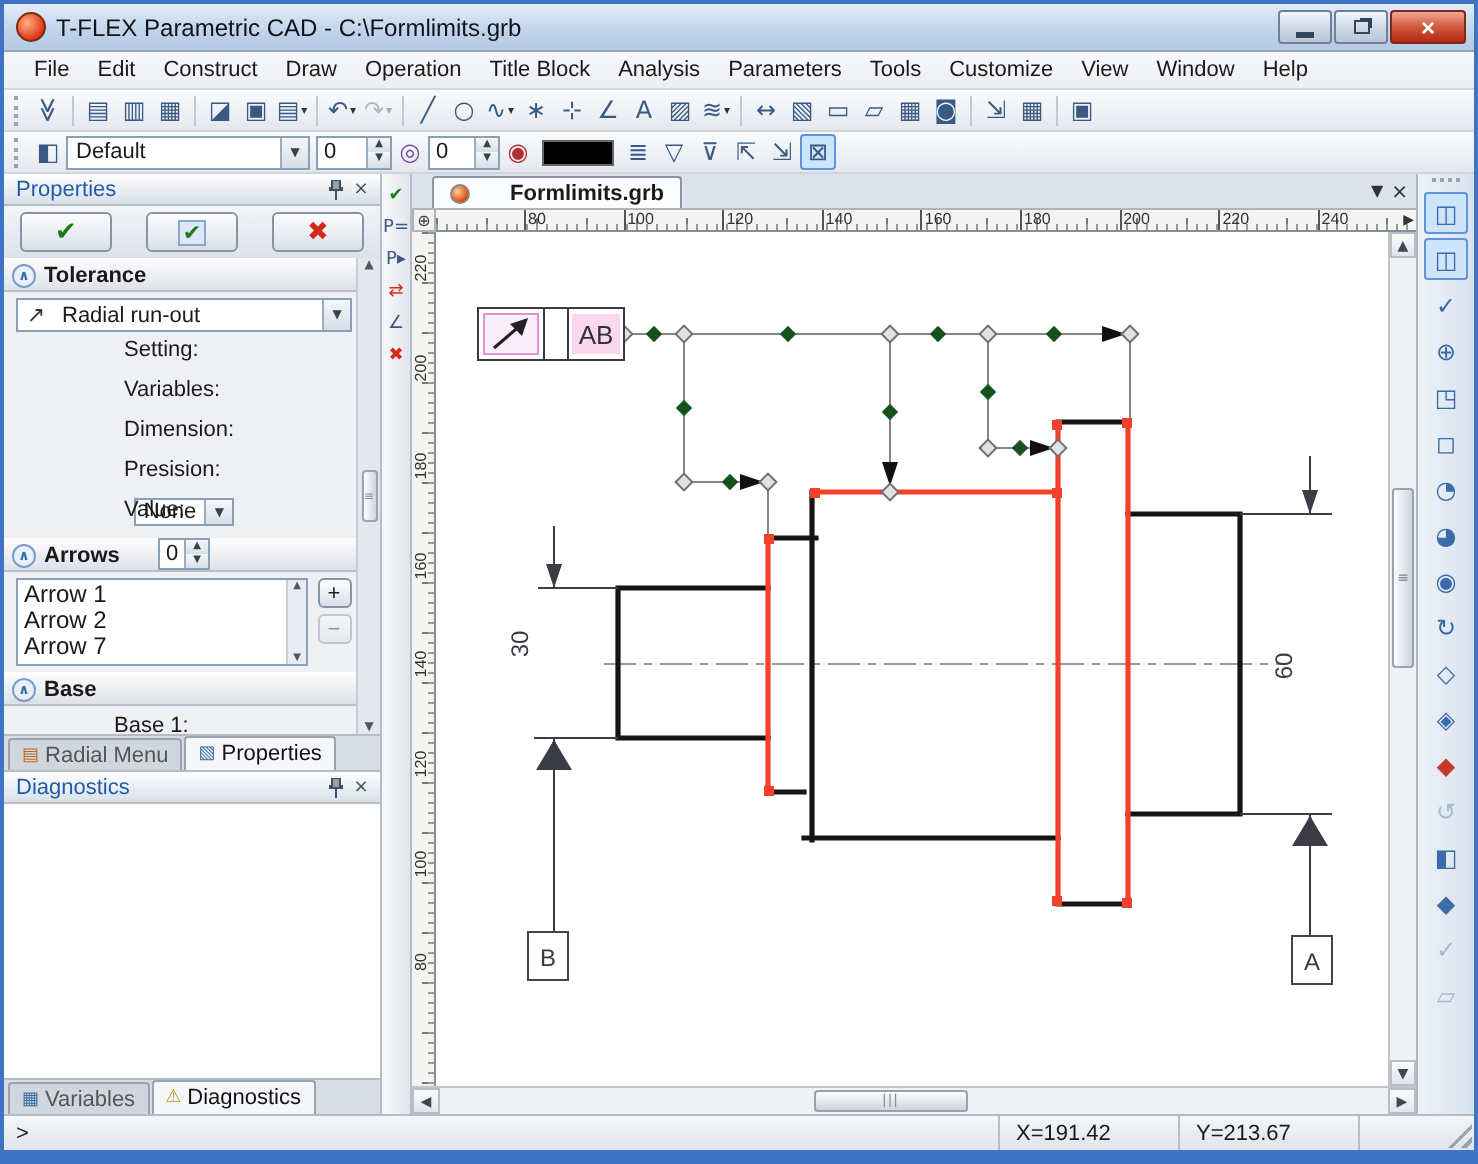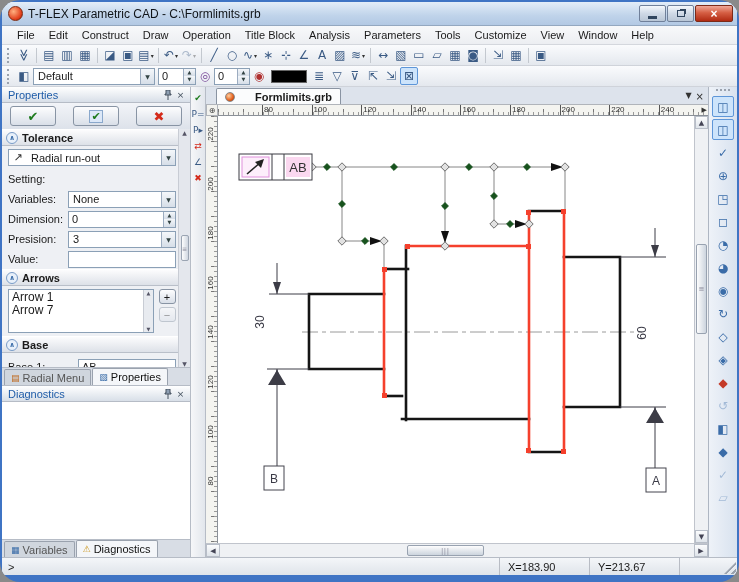--- a/index.html
+++ b/index.html
@@ -1,17 +1,17 @@
 <!DOCTYPE html>
 <html style="--selection-red: #f5402c; --node-green: #17521d; --highlight-pink: #fbd8f0; --accent-blue: #cde4fb; --window-border: #3f74c4;"><head>
 <meta charset="utf-8">
 <style>
   html,body{margin:0;padding:0;background:#8a8a8a;}
   *{box-sizing:border-box;}
-  #win{position:relative;width:739px;height:582px;background:#3f74c4;font-family:"Liberation Sans",sans-serif;font-size:11px;color:#1a1a1a;overflow:hidden;border-radius:20px;}
+  #win{position:relative;width:739px;height:582px;background:#3f74c4;font-family:"Liberation Sans",sans-serif;font-size:11px;color:#1a1a1a;overflow:hidden;}
   #frame{position:absolute;left:2px;top:2px;right:2px;bottom:7px;background:#e9edf3;display:flex;flex-direction:column;}
   .glyph{font-family:"DejaVu Sans",sans-serif;}
   
   #titlebar{height:24px;flex:0 0 24px;background:linear-gradient(#e3edf8,#bfd3ea 60%,#b3c9e4);display:flex;align-items:center;padding:0 4px;border-bottom:1px solid #94a8c0;}
   #app-icon{width:15px;height:15px;border-radius:50%;background:radial-gradient(circle at 35% 35%,#ffb080,#e2401d 65%,#8c1e08);border:1px solid #7e2a10;margin:0 5px 0 2px;}
   #title-text{flex:1;font-size:12px;color:#101418;white-space:nowrap;overflow:hidden;}
   .wbtn{width:27px;height:17px;margin-left:1px;border:1px solid #70809a;border-radius:2px;background:linear-gradient(#f4f8fc,#cfd9e6 50%,#b9c6d6);display:flex;align-items:center;justify-content:center;}
   .wbtn .minbar{width:9px;height:3px;background:#30455e;margin-top:7px;}
   .wbtn .restbox{width:8px;height:7px;border:1px solid #30455e;box-shadow:2px -2px 0 -1px #30455e;}
   #btn-close{width:38px;background:linear-gradient(#f0a898,#d55f44 45%,#b02a12);color:#fff;font-weight:bold;font-size:12px;border-color:#7c2a18;}
@@ -44,21 +44,21 @@
   .pane-ico{width:13px;height:12px;display:flex;align-items:center;justify-content:center;color:#44505e;font-size:9px;font-family:"DejaVu Sans",sans-serif;}
   #prop-buttons{height:26px;flex:0 0 26px;display:flex;align-items:center;justify-content:space-between;padding:0 8px;background:linear-gradient(#f2f4f8,#dde2ea);}
   .pbtn{width:46px;height:20px;border:1px solid #8894a4;border-radius:3px;background:linear-gradient(#fdfdfe,#d9dfe8);display:flex;align-items:center;justify-content:center;font-size:13px;font-family:"DejaVu Sans",sans-serif;}
   .pbtn.grn{color:#1c7a1c;} .pbtn.red{color:#d42a1a;}
   .pbtn .minidoc{font-size:11px;color:#1c7a1c;background:#dce8f8;border:1px solid #8aa8cc;padding:0 1px;line-height:11px;}
   #prop-body{flex:1;position:relative;background:#eef0f4;overflow:hidden;}
   #prop-scroll{position:absolute;right:0;top:0;bottom:0;width:12px;background:#e4e7ed;border-left:1px solid #c8ccd4;display:flex;flex-direction:column;align-items:center;font-size:6px;color:#556;}
   #prop-scroll .sb-thumb{width:8px;height:26px;background:linear-gradient(90deg,#fdfdfd,#cfd6e0);border:1px solid #9aa4b2;border-radius:2px;margin:auto 0;display:flex;align-items:center;justify-content:center;font-size:6px;color:#889;}
   .sec-head{height:17px;background:linear-gradient(#fcfcfd,#dde1e8);border-top:1px solid #fff;border-bottom:1px solid #b9bfc9;display:flex;align-items:center;padding-left:4px;font-weight:bold;}
   .chev{width:12px;height:12px;border-radius:50%;border:1px solid #7a9cc8;background:#e8f0fa;color:#3a6ca8;font-size:7px;display:inline-flex;align-items:center;justify-content:center;margin-right:4px;font-family:"DejaVu Sans",sans-serif;}
-  .prow{display:flex;align-items:center;height:20px;padding:0 14px 0 6px;}
+  .prow{display:flex;align-items:center;height:20px;padding:0 14px 0 6px;flex-direction:column;}
   .prow .plabel{width:60px;flex:0 0 60px;}
   .prow .pctrl{flex:1;}
   .tinput{height:17px;background:#fff;border:1px solid #8ba0b6;display:flex;align-items:center;padding:0 3px;}
   #type-combo{margin:3px 14px 3px 6px;}
   #type-combo .ticon{width:18px;color:#333;text-align:center;font-family:"DejaVu Sans",sans-serif;}
   #arrows-row{display:flex;padding:3px 14px 3px 6px;}
   #arrows-list{flex:1;height:44px;background:#fff;border:1px solid #8ba0b6;position:relative;overflow:hidden;}
   .list-item{height:13px;padding-left:3px;font-size:12px;}
   #arrows-sb{position:absolute;right:0;top:0;bottom:0;width:10px;background:#e8ebf0;border-left:1px solid #c8ccd4;display:flex;flex-direction:column;justify-content:space-between;font-size:5px;color:#556;text-align:center;}
   #arrows-btns{width:22px;display:flex;flex-direction:column;align-items:center;gap:3px;padding-left:4px;}
@@ -298,20 +298,21 @@
               </div>
             </div>
         <div class="sec-head">
               <span class="chev glyph">∧</span>
               <span>Arrows</span>
             </div>
         <div id="arrows-row">
           <div id="arrows-list">
 
           <div class="list-item">Arrow 1</div>
+                <div class="list-item">Arrow 2</div>
                 <div class="list-item">Arrow 7</div>
                 <div id="arrows-sb">
                   <span class="glyph">▲</span>
                   <span class="glyph">▼</span>
                 </div>
               </div>
           <div id="arrows-btns">
             <div class="sqbtn">+</div>
             <div class="sqbtn dis">−</div>
           </div>
@@ -548,21 +549,21 @@
           <span class="rbtn glyph dis">↺</span>
           <span class="rbtn glyph">◧</span>
           <span class="rbtn glyph">◆</span>
           <span class="rbtn glyph dis">✓</span>
           <span class="rbtn glyph dis">▱</span>
         </div>
   </div>
 
   <div id="statusbar">
     <span id="status-prompt">&gt;</span>
-    <span class="scell">X=183.90</span>
+    <span class="scell">X=191.42</span>
     <span class="scell">Y=213.67</span>
     <span id="status-tail">
           <span id="sizegrip"></span>
         </span>
   </div>
 
  </div>
 </div>
 
 </body></html>

